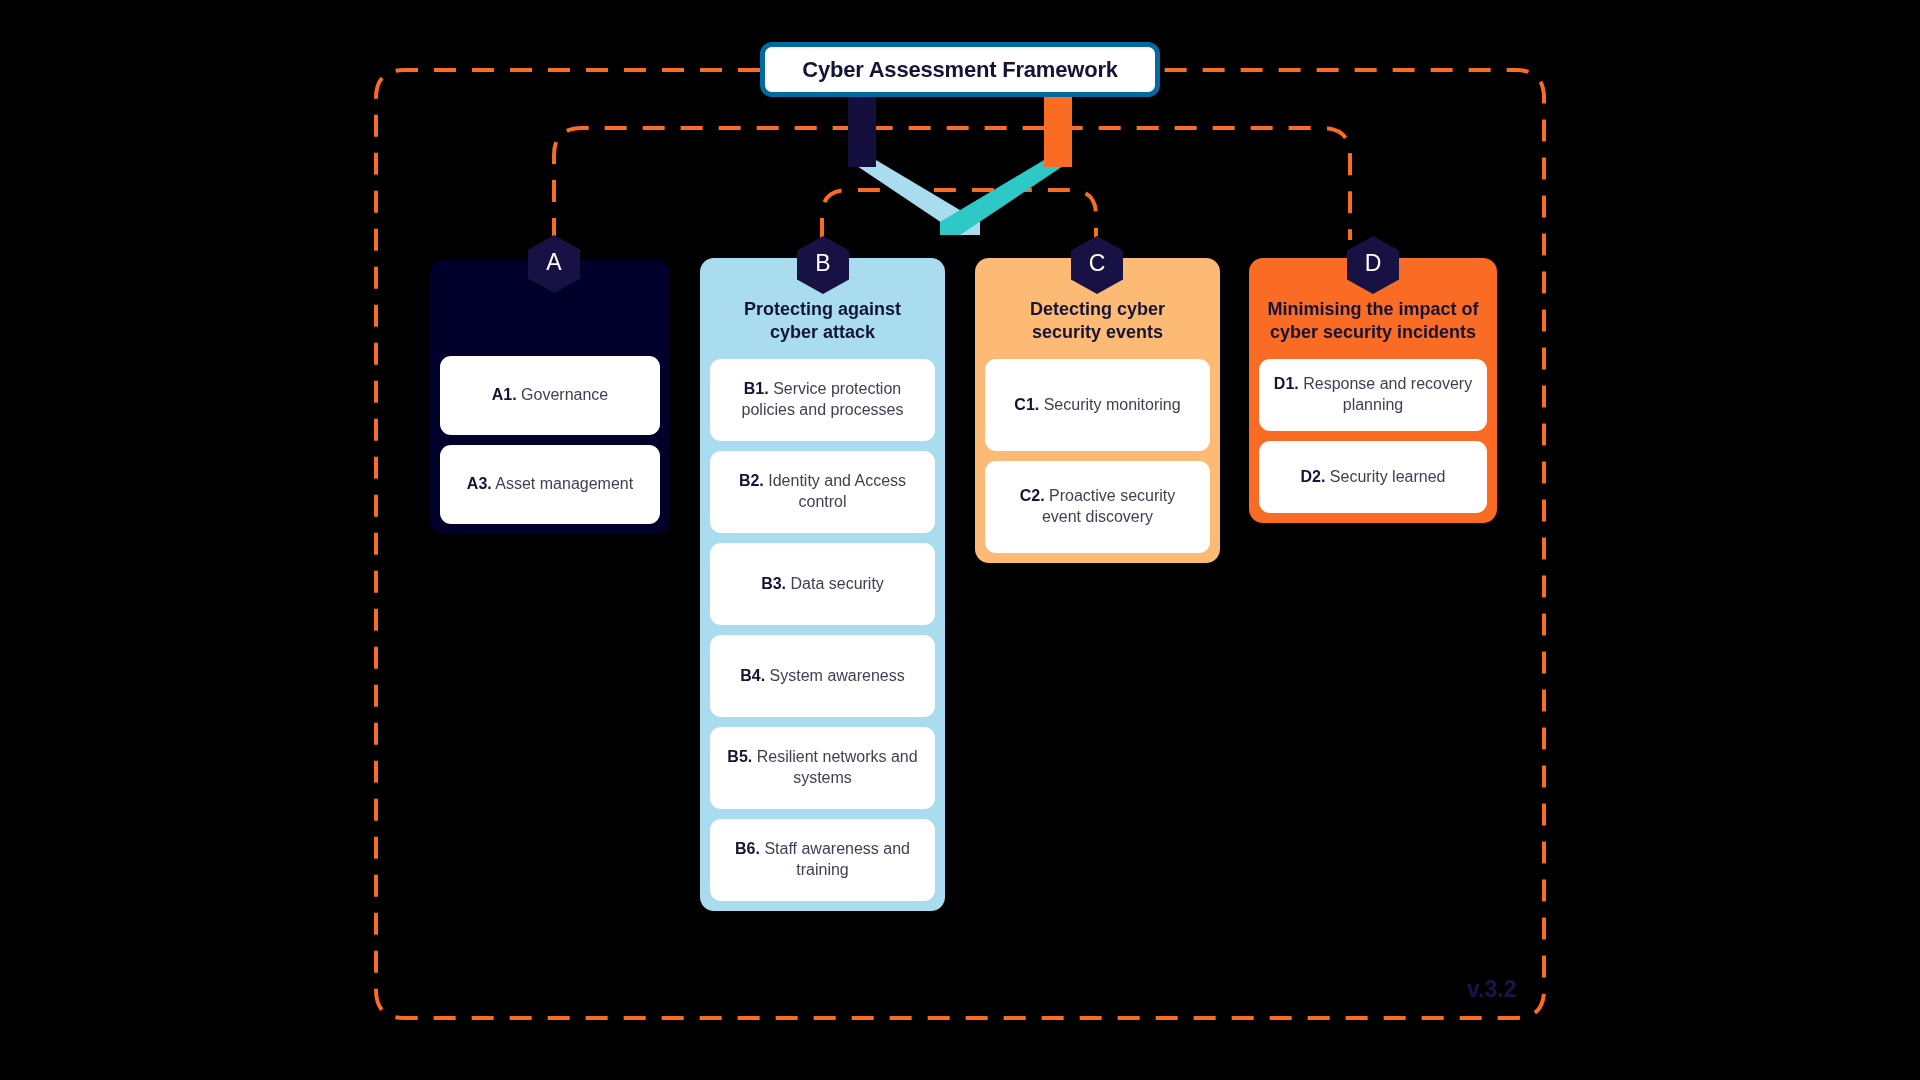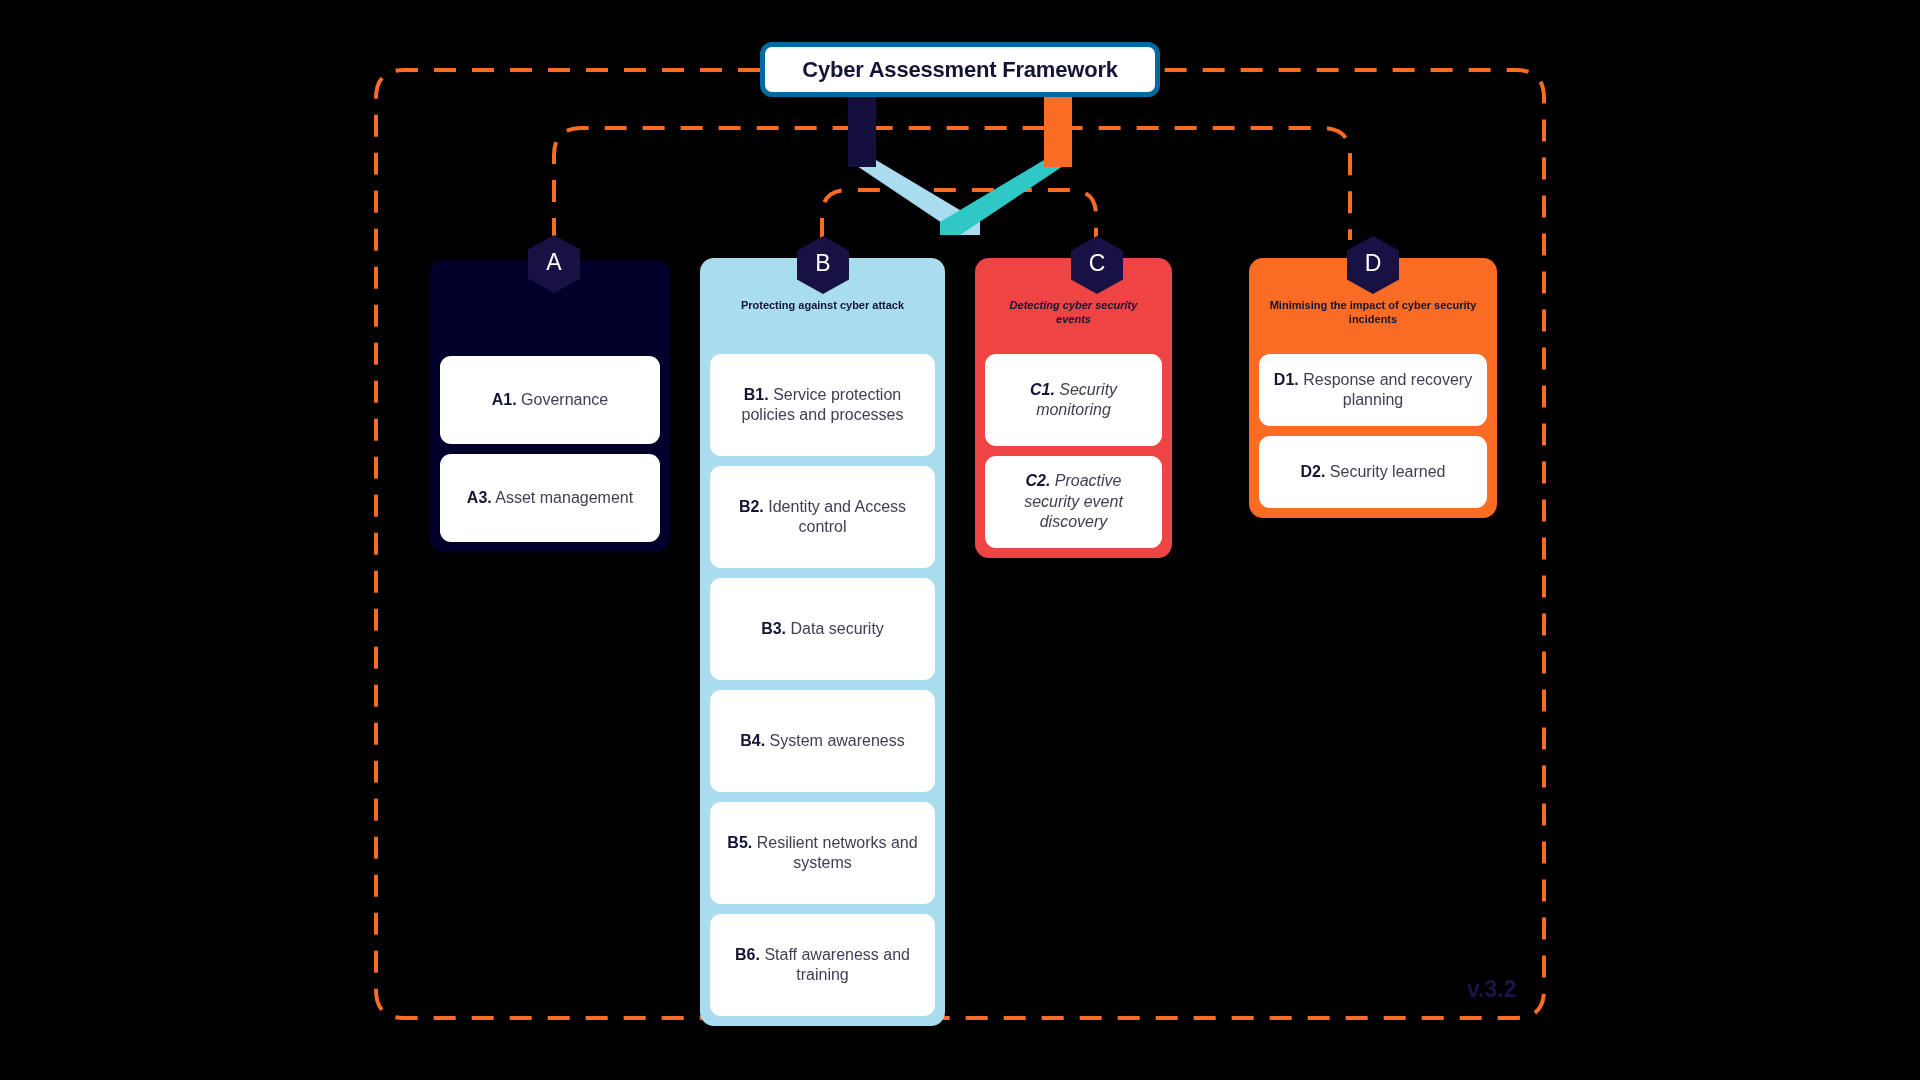--- a/index.html
+++ b/index.html
@@ -82,21 +82,21 @@
 
   
   .col {
     position: absolute;
     border-radius: 14px;
     padding: 10px;
     z-index: 5;
   }
   .col-title {
     text-align: center;
-    font-size: 11px;
+    font-size: 18px;
     font-weight: bold;
     color: #141437;
     line-height: 1.3;
     padding: 30px 8px 14px;
     min-height: 86px;
   }
   .col-title.blank { color: transparent; }
 
   .card {
     background: #ffffff;
@@ -109,26 +109,26 @@
     margin-bottom: 10px;
     font-size: 16px;
     line-height: 1.28;
     color: #3f4054;
   }
   .card:last-child { margin-bottom: 0; }
   .card b { color: #141437; font-weight: bold; }
 
   
   #col-a { left: 430px; top: 260px; width: 240px; background: #01002b; }
-  #col-a .card { height: 88px; }
+  #col-a .card { height: 79px; }
 
   #col-b { left: 700px; top: 258px; width: 245px; background: #a9dcef; }
-  #col-b .card { height: 102px; }
-
-  #col-c { left: 975px; top: 258px; width: 197px; background: #ef4444; font-style: italic; }
+  #col-b .card { height: 82px; }
+
+  #col-c { left: 975px; top: 258px; width: 245px; background: #fdba74; }
   #col-c .card { height: 92px; }
 
   #col-d { left: 1249px; top: 258px; width: 248px; background: #fa6b24; }
   #col-d .card { height: 72px; }
 
   #hex-a { left: 528px; top: 235px; }
   #hex-b { left: 797px; top: 236px; }
   #hex-c { left: 1071px; top: 236px; }
   #hex-d { left: 1347px; top: 236px; }
 

